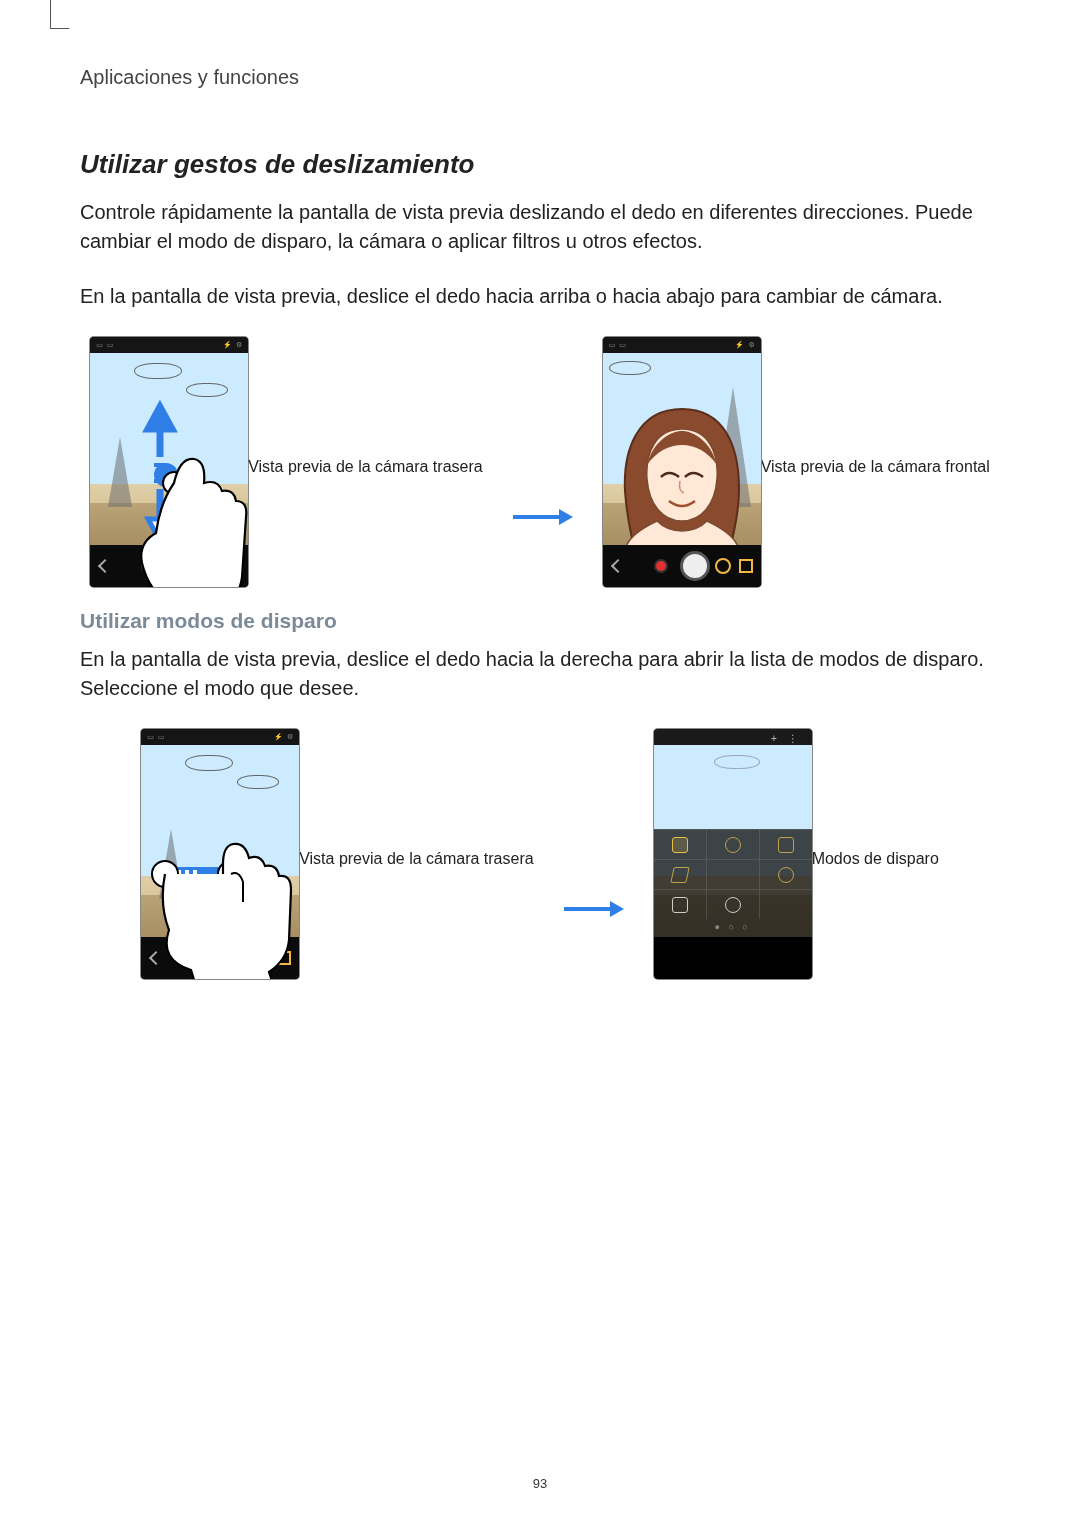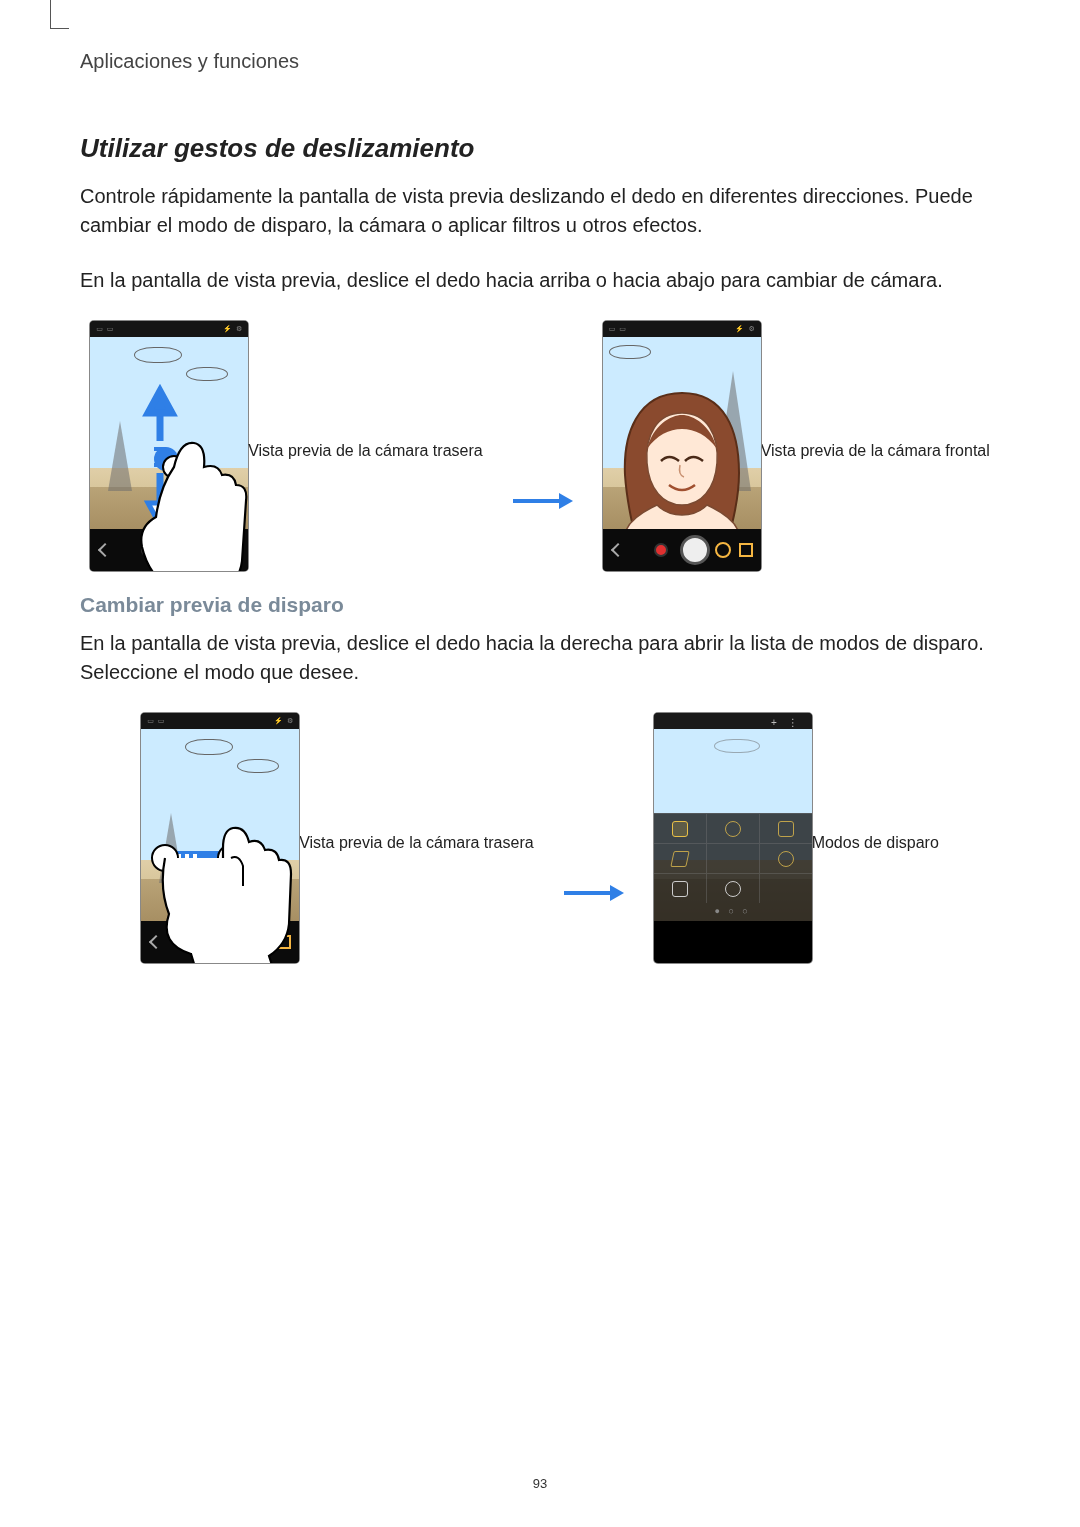--- a/index.html
+++ b/index.html
@@ -7,21 +7,21 @@
     padding: 0;
     background: #fff;
     font-family: Arial, Helvetica, sans-serif;
     color: #222;
   }
   .page {
     width: 1080px;
     height: 1527px;
     position: relative;
     box-sizing: border-box;
-    padding: 44px 80px 30px 80px;
+    padding: 60px 80px 30px 80px;
   }
   .corner-rule {
     position: absolute;
     top: 0;
     left: 50px;
     width: 18px;
     height: 28px;
     border-left: 1px solid #555;
     border-bottom: 1px solid #555;
   }
@@ -291,21 +291,21 @@
           <span class="rec"></span>
           <span class="shutter"></span>
           <span class="mode1"></span>
           <span class="mode2"></span>
         </div>
       </div>
       <div class="caption">Vista previa de la cámara frontal</div>
     </div>
   </div>
 
-  <h3 class="sub-title">Cambiar previa de disparo</h3>
+  <h3 class="sub-title">Utilizar modos de disparo</h3>
   <p class="body">En la pantalla de vista previa, deslice el dedo hacia la derecha para abrir la lista de modos de disparo. Seleccione el modo que desee.</p>
 
   <div class="figure-row">
 
     <div class="fig-col">
       <div class="phone">
         <div class="topbar">
           <span>▭</span>
           <span>▭</span>
           <span class="right">

